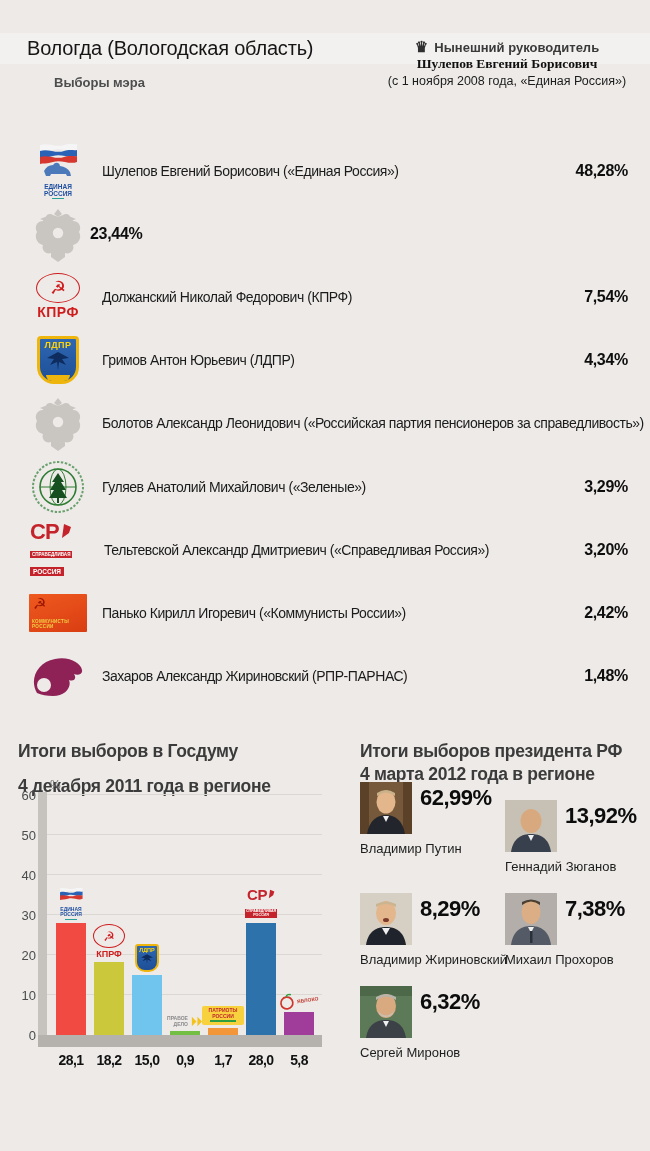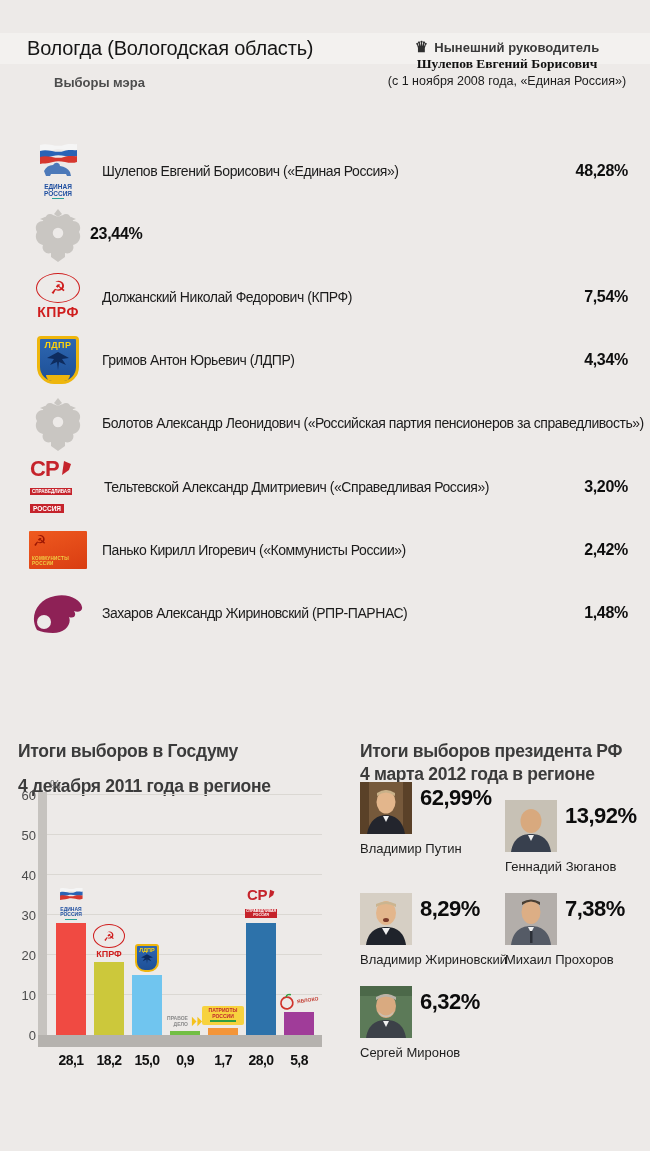--- a/index.html
+++ b/index.html
@@ -192,20 +192,33 @@
           <g fill="#edeae8">
             <circle cx="27" cy="28" r="6"></circle>
           </g>
           <path d="M27 22 a6 6 0 0 1 0 12 a6 6 0 0 1 0 -12" fill="none" stroke="#c9c6c2" stroke-width="1.5"></path>
         </svg>
       </div>
       <div class="cand-name">Болотов Александр Леонидович («Российская партия пенсионеров за справедливость»)</div>
       <div class="cand-pct">3,56%</div>
     </div>
 
+    <div class="cand-row">
+      <div class="cand-logo logo-green">
+        <svg width="54" height="54" viewBox="0 0 54 54">
+          <circle cx="27" cy="27" r="25" fill="none" stroke="#6aa06e" stroke-width="2" stroke-dasharray="2.4 1.6"></circle>
+          <circle cx="27" cy="27" r="18" fill="none" stroke="#2f7d33" stroke-width="1.6"></circle>
+          <ellipse cx="27" cy="27" rx="8" ry="18" fill="none" stroke="#2f7d33" stroke-width="1"></ellipse>
+          <line x1="9" y1="27" x2="45" y2="27" stroke="#2f7d33" stroke-width="1"></line>
+          <path d="M27 13 l6 9 h-3 l5 8 h-4 l5 8 h-8 v5 h-2 v-5 h-8 l5 -8 h-4 l5 -8 h-3 z" fill="#164f20"></path>
+        </svg>
+      </div>
+      <div class="cand-name">Гуляев Анатолий Михайлович («Зеленые»)</div>
+      <div class="cand-pct">3,29%</div>
+    </div>
 
     <div class="cand-row">
       <div class="cand-logo">
         <div class="logo-sr">
           <div class="sr-top">
             <span class="sr-abbr">СР</span>
             <svg width="13" height="18" viewBox="0 0 13 18">
               <path d="M3 16 L5 2 L12 5 L10 11 Z" fill="#c5232b"></path>
             </svg>
           </div>

